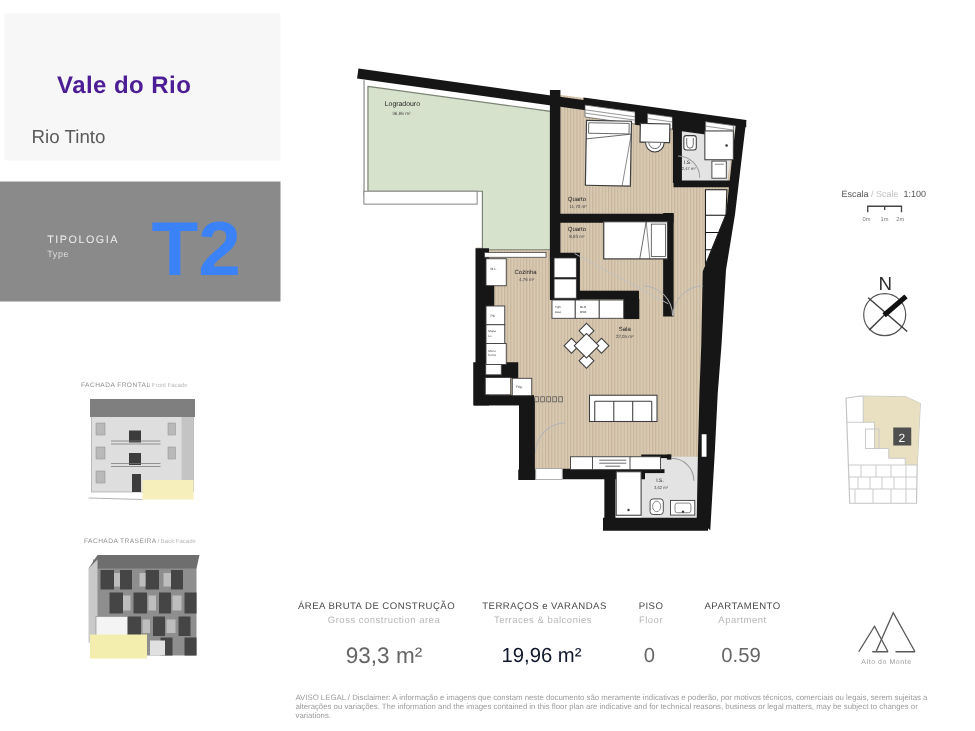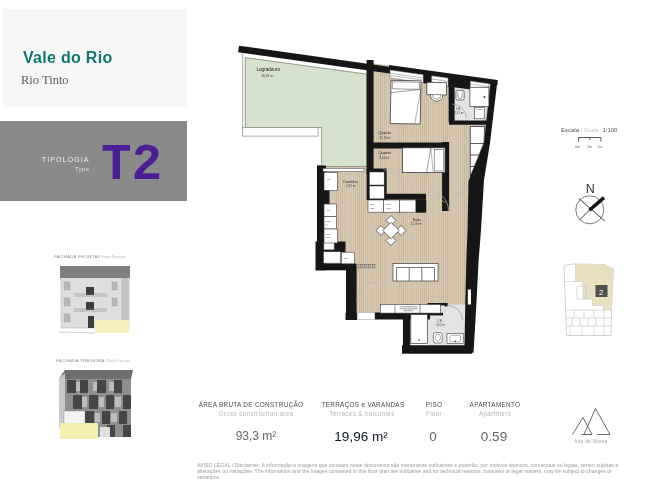--- a/index.html
+++ b/index.html
@@ -5,29 +5,29 @@
   html,body{margin:0;padding:0;}
   body{width:650px;height:487px;background:#ffffff;position:relative;overflow:hidden;
        font-family:"Liberation Sans",sans-serif;}
   .abs{position:absolute;}
 </style>
 </head>
 <body>
 
 <div class="abs" style="left:3px;top:9px;width:184px;height:98px;background:#f7f7f8;"></div>
 
-<div class="abs" style="left:23px;top:49px;font-size:16px;font-weight:bold;color:#0f766e;letter-spacing:0.3px;">Vale do Rio</div>
-
-<div class="abs" style="left:21px;top:73px;font-size:12.5px;color:#5b5b5b;font-family:Liberation Serif, serif;">Rio Tinto</div>
+<div class="abs" style="left:38px;top:49px;font-size:16px;font-weight:bold;color:#4c1d95;letter-spacing:0.3px;">Vale do Rio</div>
+
+<div class="abs" style="left:21px;top:84px;font-size:12.5px;color:#5b5b5b;">Rio Tinto</div>
 
 <div class="abs" style="left:0px;top:121px;width:187px;height:80px;background:#8a8a8a;"></div>
 
-<div class="abs" style="left:31.5px;top:155px;width:58px;text-align:right;font-size:7.2px;color:#f0f0f0;letter-spacing:1px;">TIPOLOGIA<br><span style="font-size:6px;letter-spacing:0.4px;color:#dddddd;">Type</span></div>
-
-<div class="abs" style="left:101px;top:139.5px;font-size:51px;font-weight:bold;color:#4c1d95;line-height:51px;font-family:Liberation Mono, monospace;">T2</div>
+<div class="abs" style="left:31.5px;top:155px;width:58px;text-align:left;font-size:7.2px;color:#f0f0f0;letter-spacing:1px;">TIPOLOGIA<br><span style="font-size:6px;letter-spacing:0.4px;color:#dddddd;">Type</span></div>
+
+<div class="abs" style="left:101px;top:139.5px;font-size:51px;font-weight:bold;color:#3b82f6;line-height:51px;">T2</div>
 
 <svg class="abs" style="left:220px;top:38px;" width="300" height="322" viewBox="220 38 300 322">
   <defs>
     <pattern id="wood" width="2.1" height="8" patternUnits="userSpaceOnUse">
       <rect width="2.1" height="8" fill="#d8c9b3"></rect>
       <rect width="0.7" height="8" fill="#c8b59a"></rect>
     </pattern>
   </defs>
 
   <polygon points="368,62.5 389,65.4 497,80.4 493,85 487,143 480,181 475,262 468,351 404,351 404,318 346,318 346,266 317.3,266 317.3,165 368,165" fill="url(#wood)"></polygon>
@@ -413,21 +413,21 @@
   </g>
 
   <rect x="35.5" y="25" width="12" height="12" fill="#4f4f4f"></rect>
   <text x="39" y="34.5" font-size="8" fill="#ffffff">2</text>
 </svg>
 
 <div class="abs" style="left:166px;top:401px;width:170px;text-align:center;font-size:6.4px;color:#4a4a4a;letter-spacing:0.3px;">ÁREA BRUTA DE CONSTRUÇÃO</div>
 
 <div class="abs" style="left:171px;top:409.5px;width:170px;text-align:center;font-size:6.3px;color:#b7b7b7;letter-spacing:0.35px;">Gross construction area</div>
 
-<div class="abs" style="left:171px;top:429px;width:170px;text-align:center;font-size:12px;color:#666666;">93,3 m²</div>
+<div class="abs" style="left:171px;top:429px;width:170px;text-align:center;font-size:15px;color:#666666;">93,3 m²</div>
 
 <div class="abs" style="left:278px;top:401px;width:170px;text-align:center;font-size:6.4px;color:#4a4a4a;letter-spacing:0.3px;">TERRAÇOS e VARANDAS</div>
 
 <div class="abs" style="left:277px;top:409.5px;width:170px;text-align:center;font-size:6.3px;color:#b7b7b7;letter-spacing:0.35px;">Terraces &amp; balconies</div>
 
 <div class="abs" style="left:276px;top:429px;width:170px;text-align:center;font-size:13.5px;color:#0f172a;">19,96 m²</div>
 
 <div class="abs" style="left:349px;top:401px;width:170px;text-align:center;font-size:6.4px;color:#4a4a4a;letter-spacing:0.3px;">PISO</div>
 
 <div class="abs" style="left:349px;top:409.5px;width:170px;text-align:center;font-size:6.3px;color:#b7b7b7;letter-spacing:0.35px;">Floor</div>

